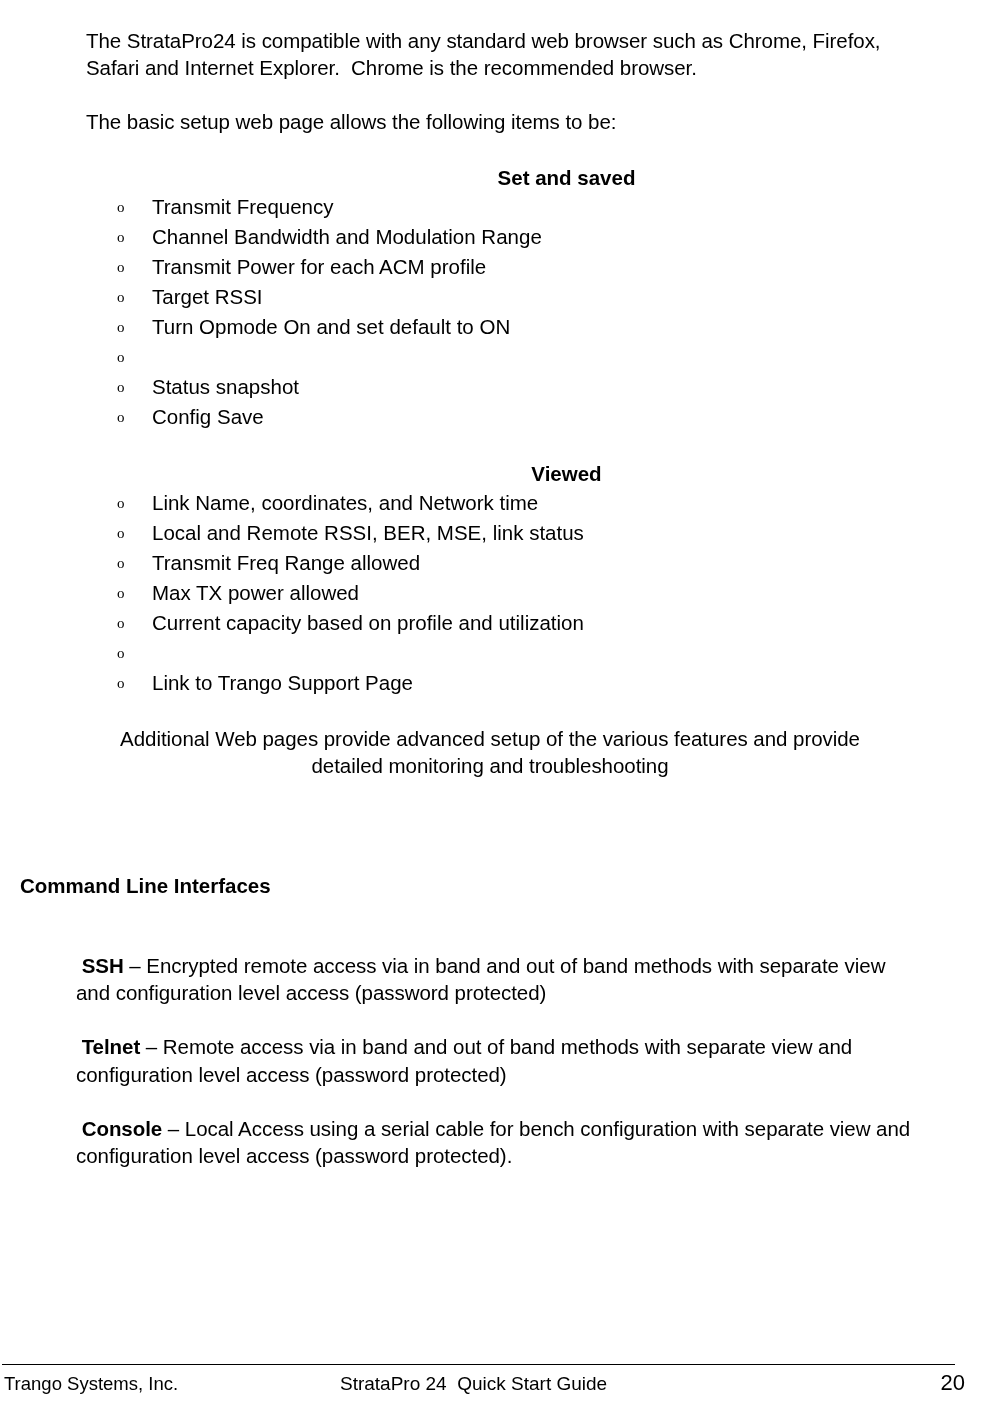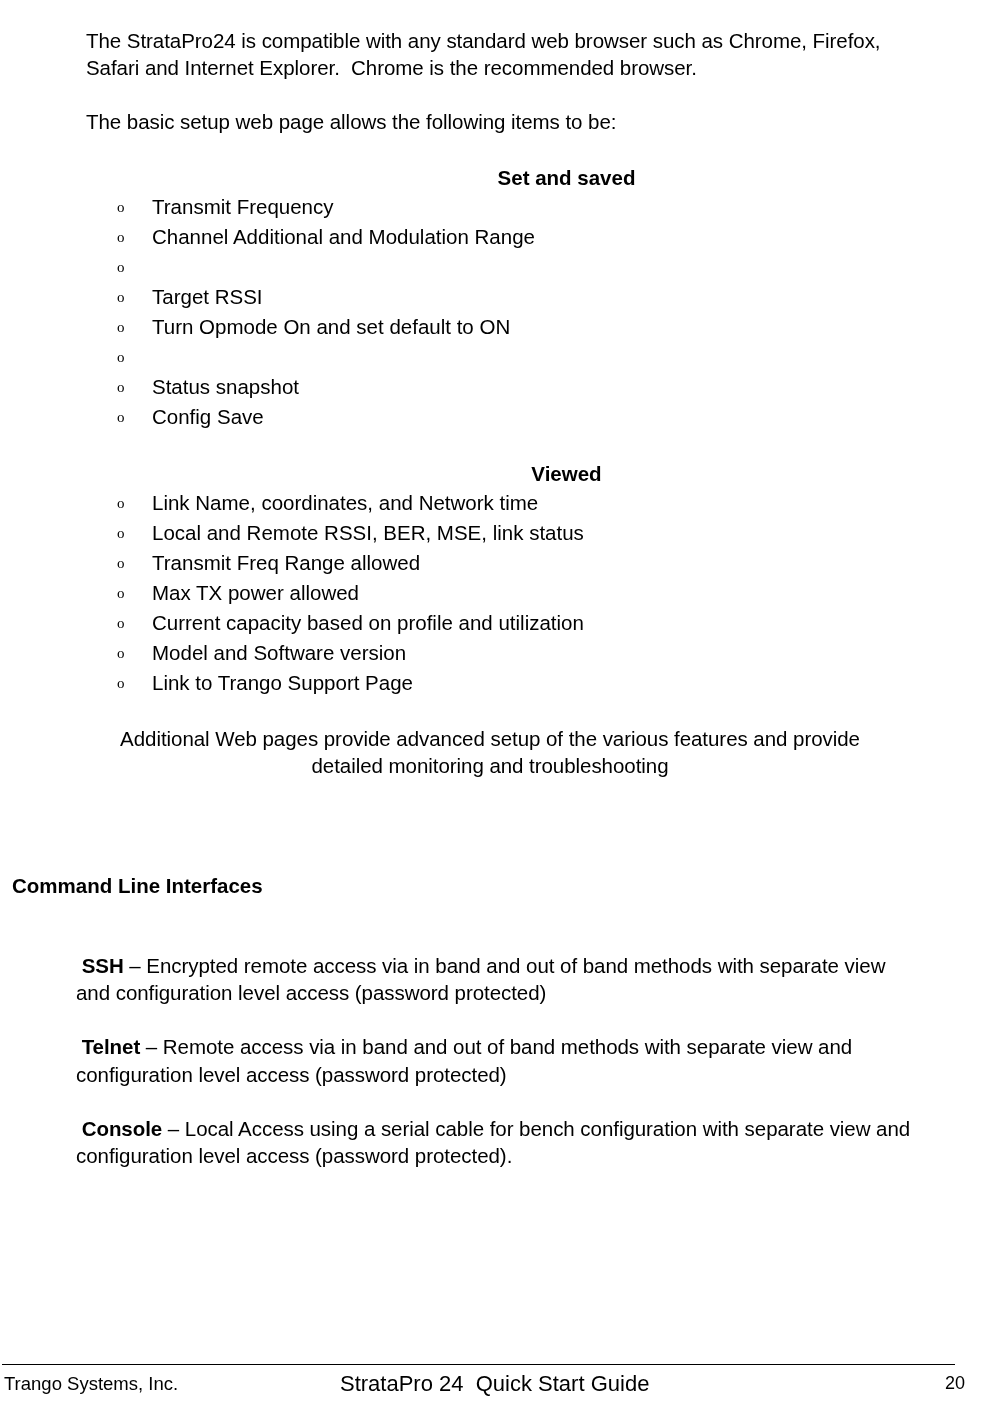--- a/index.html
+++ b/index.html
@@ -77,21 +77,21 @@
 
   .gap-sm { height: 13px; }
   .gap-md { height: 27px; }
   .gap-lg { height: 40px; }
 
   
   .section-head {
     font-size: 20.5px;
     line-height: 27px;
     font-weight: bold;
-    margin-left: 12px;
+    margin-left: 20px;
   }
 
   
   .footer {
     position: absolute;
     left: 0;
     bottom: 0;
     width: 981px;
     height: 52px;
   }
@@ -115,29 +115,29 @@
     left: 4px;
     top: 0;
     font-size: 18.5px;
     line-height: 28px;
     white-space: nowrap;
   }
   .footer-center {
     position: absolute;
     left: 340px;
     top: 0;
-    font-size: 22px;
+    font-size: 19px;
     line-height: 28px;
     white-space: pre;
   }
   .footer-right {
     position: absolute;
     right: 16px;
     top: -3px;
-    font-size: 18px;
+    font-size: 22px;
     line-height: 32px;
     white-space: nowrap;
   }
 </style>
 </head>
 <body>
 
 <div class="page">
 
   <div class="content">
@@ -149,39 +149,39 @@
 
     <div class="gap-md"></div>
 
     <div class="para indent-body">The basic setup web page allows the following items to be:</div>
 
     <div class="gap-md"></div>
 
     <div class="list-head">Set and saved</div>
     <ul class="olist">
       <li><span class="marker">o</span><span>Transmit Frequency</span></li>
-      <li><span class="marker">o</span><span>Channel Additional and Modulation Range</span></li>
-      <li><span class="marker">o</span></li>
+      <li><span class="marker">o</span><span>Channel Bandwidth and Modulation Range</span></li>
+      <li><span class="marker">o</span><span>Transmit Power for each ACM profile</span></li>
       <li><span class="marker">o</span><span>Target RSSI</span></li>
       <li><span class="marker">o</span><span>Turn Opmode On and set default to ON</span></li>
       <li><span class="marker">o</span></li>
       <li><span class="marker">o</span><span>Status snapshot</span></li>
       <li><span class="marker">o</span><span>Config Save</span></li>
     </ul>
 
     <div class="gap-md"></div>
 
     <div class="list-head">Viewed</div>
     <ul class="olist">
       <li><span class="marker">o</span><span>Link Name, coordinates, and Network time</span></li>
       <li><span class="marker">o</span><span>Local and Remote RSSI, BER, MSE, link status</span></li>
       <li><span class="marker">o</span><span>Transmit Freq Range allowed</span></li>
       <li><span class="marker">o</span><span>Max TX power allowed</span></li>
       <li><span class="marker">o</span><span>Current capacity based on profile and utilization</span></li>
-      <li><span class="marker">o</span><span>Model and Software version</span></li>
+      <li><span class="marker">o</span></li>
       <li><span class="marker">o</span><span>Link to Trango Support Page</span></li>
     </ul>
 
     <div class="gap-md"></div>
 
     <div class="para indent-body2">Additional Web pages provide advanced setup of the various features and provide detailed monitoring and troubleshooting</div>
 
     <div class="gap-lg"></div>
     <div class="gap-lg"></div>
     <div class="gap-sm"></div>

